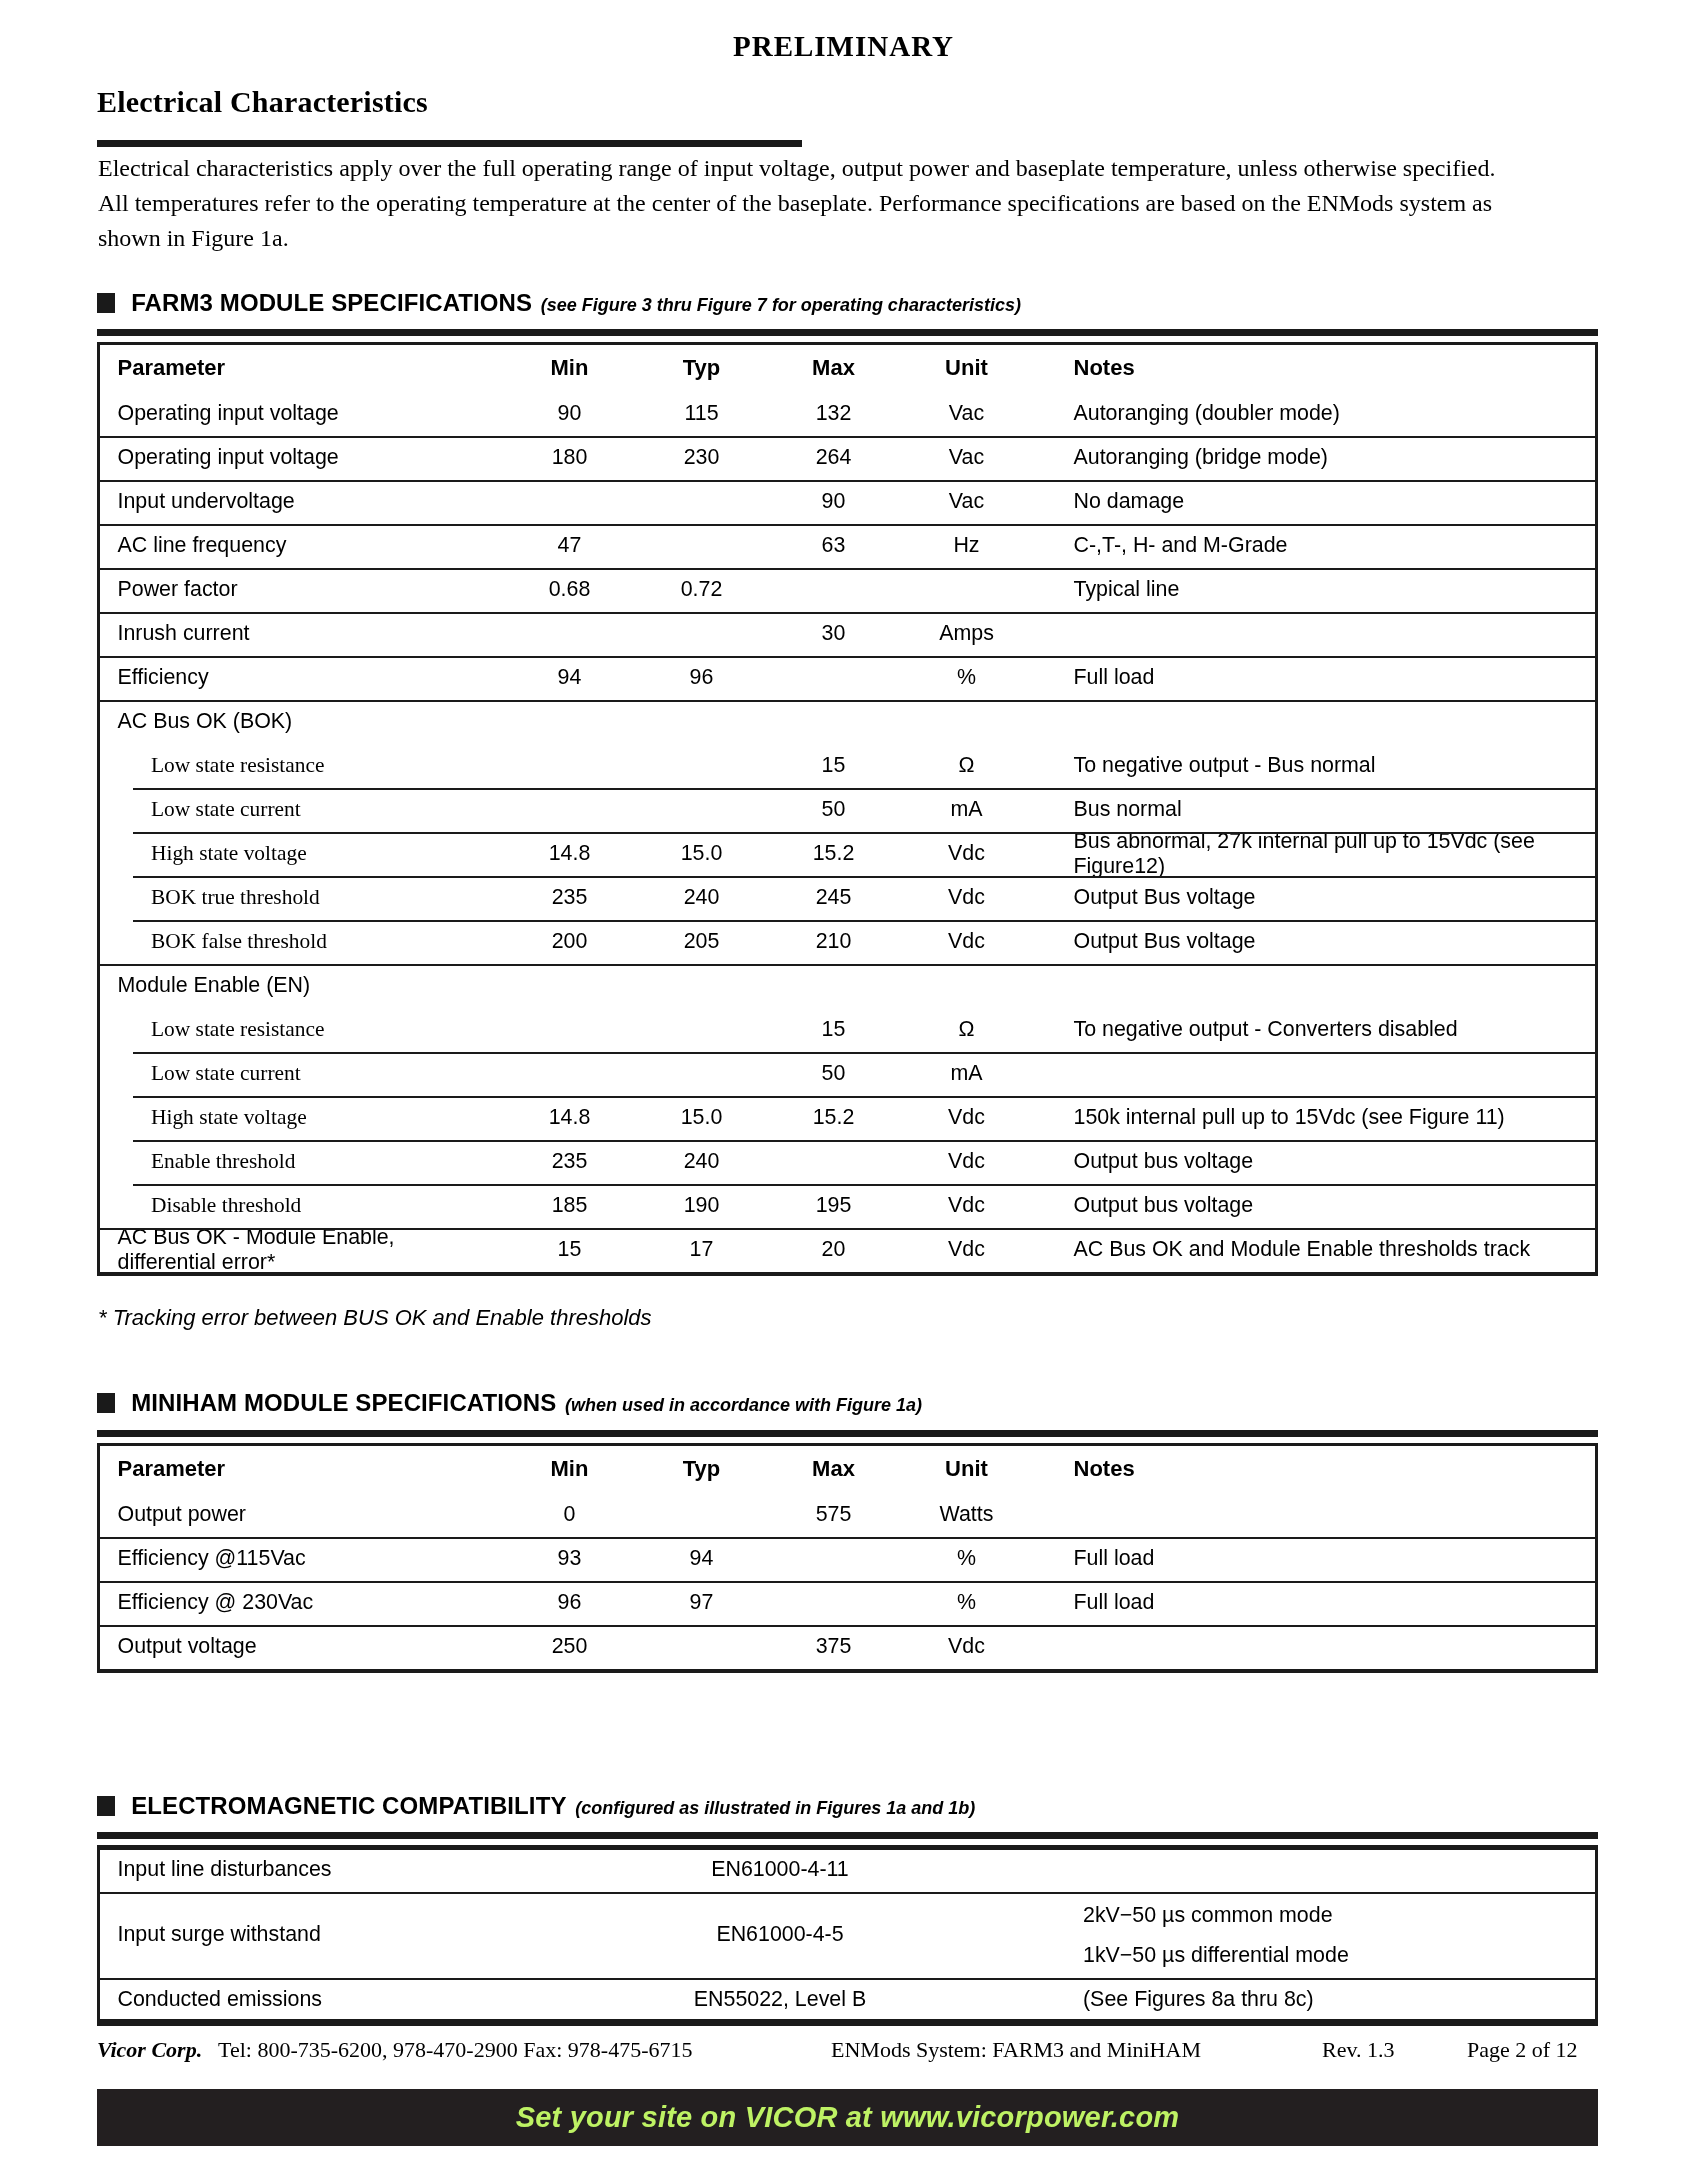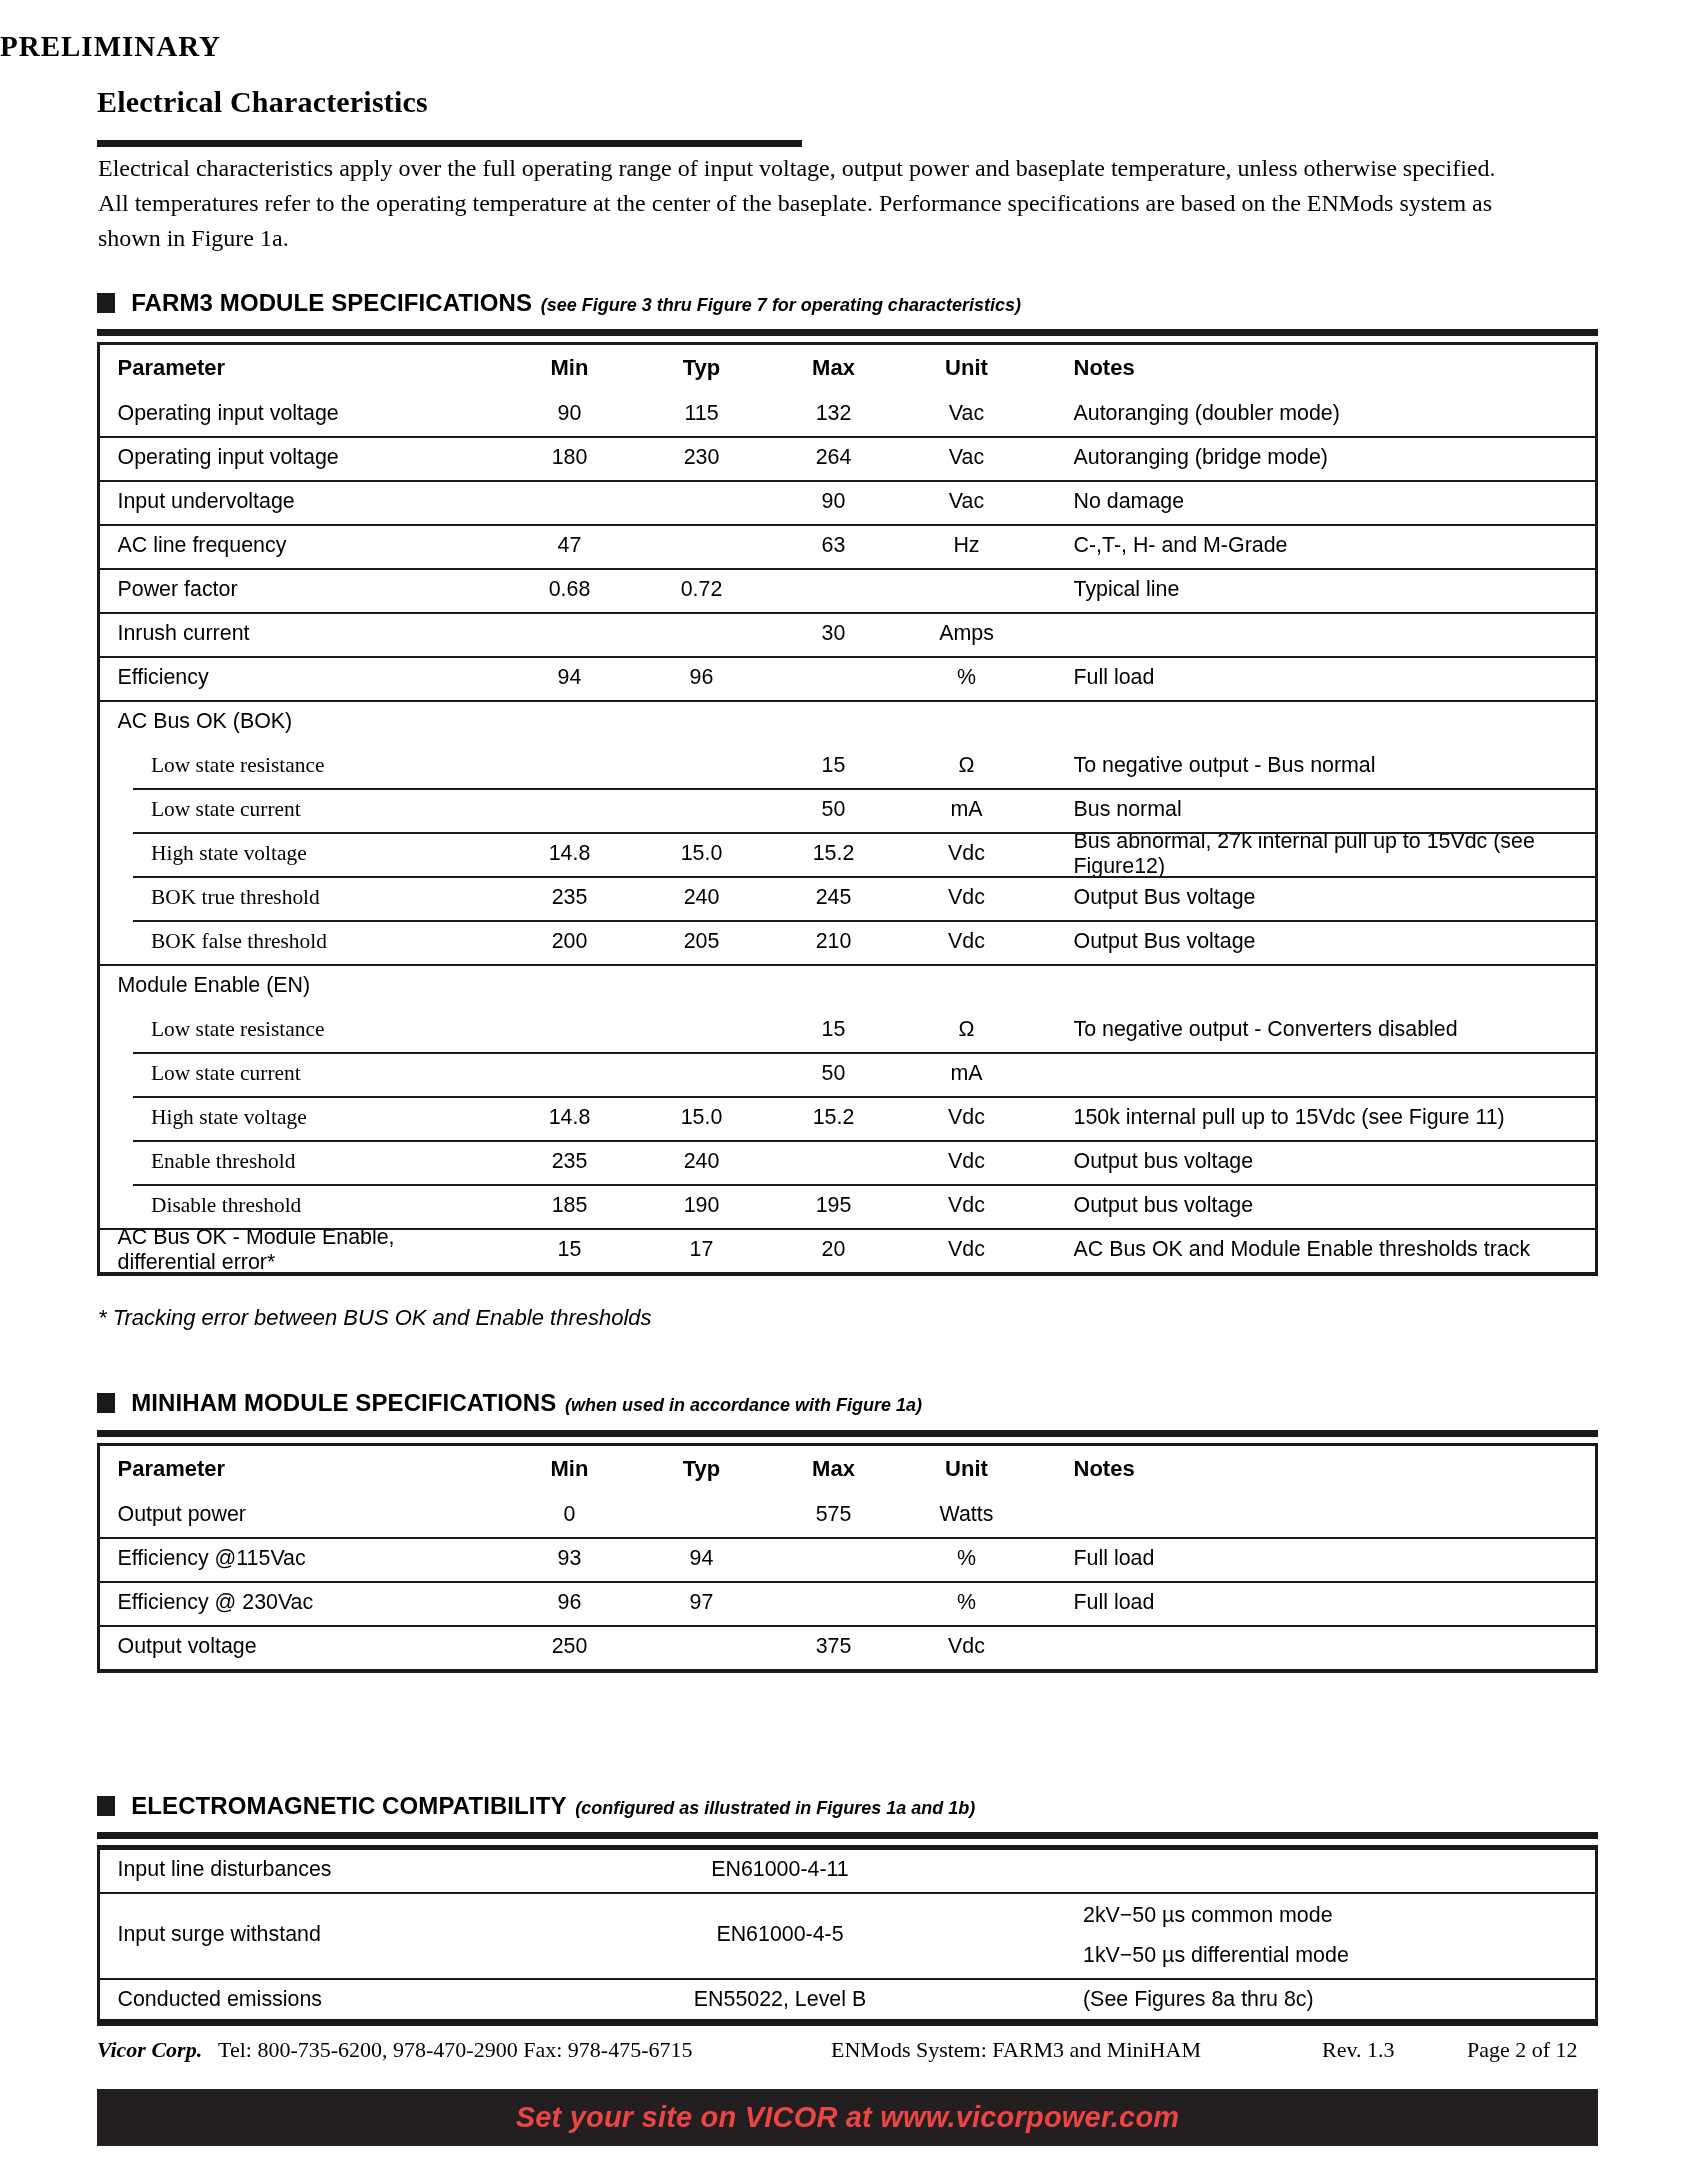--- a/index.html
+++ b/index.html
@@ -22,21 +22,21 @@
     width: 1687px;
     height: 2183px;
     overflow: hidden;
   }
 
   
   .preliminary {
     position: absolute;
     left: 0; top: 30px;
     width: 1687px;
-    text-align: left;
+    text-align: center;
     font-family: "Liberation Serif", serif;
     font-weight: bold;
     font-size: 29px;
     letter-spacing: 1px;
   }
 
   .sec-title {
     position: absolute;
     left: 97px; top: 85px;
     font-family: "Liberation Serif", serif;
@@ -222,21 +222,21 @@
     height: 57px;
     background: #231f20;
   }
   .banner-text {
     position: absolute;
     left: 0; top: 0;
     width: 1501px;
     height: 57px;
     line-height: 57px;
     text-align: center;
-    color: #ef4444;
+    color: #bef264;
     font-size: 29px;
     font-weight: bold;
     font-style: italic;
     letter-spacing: 0.2px;
   }
 </style>
 </head>
 <body>
 
 <div class="page">

